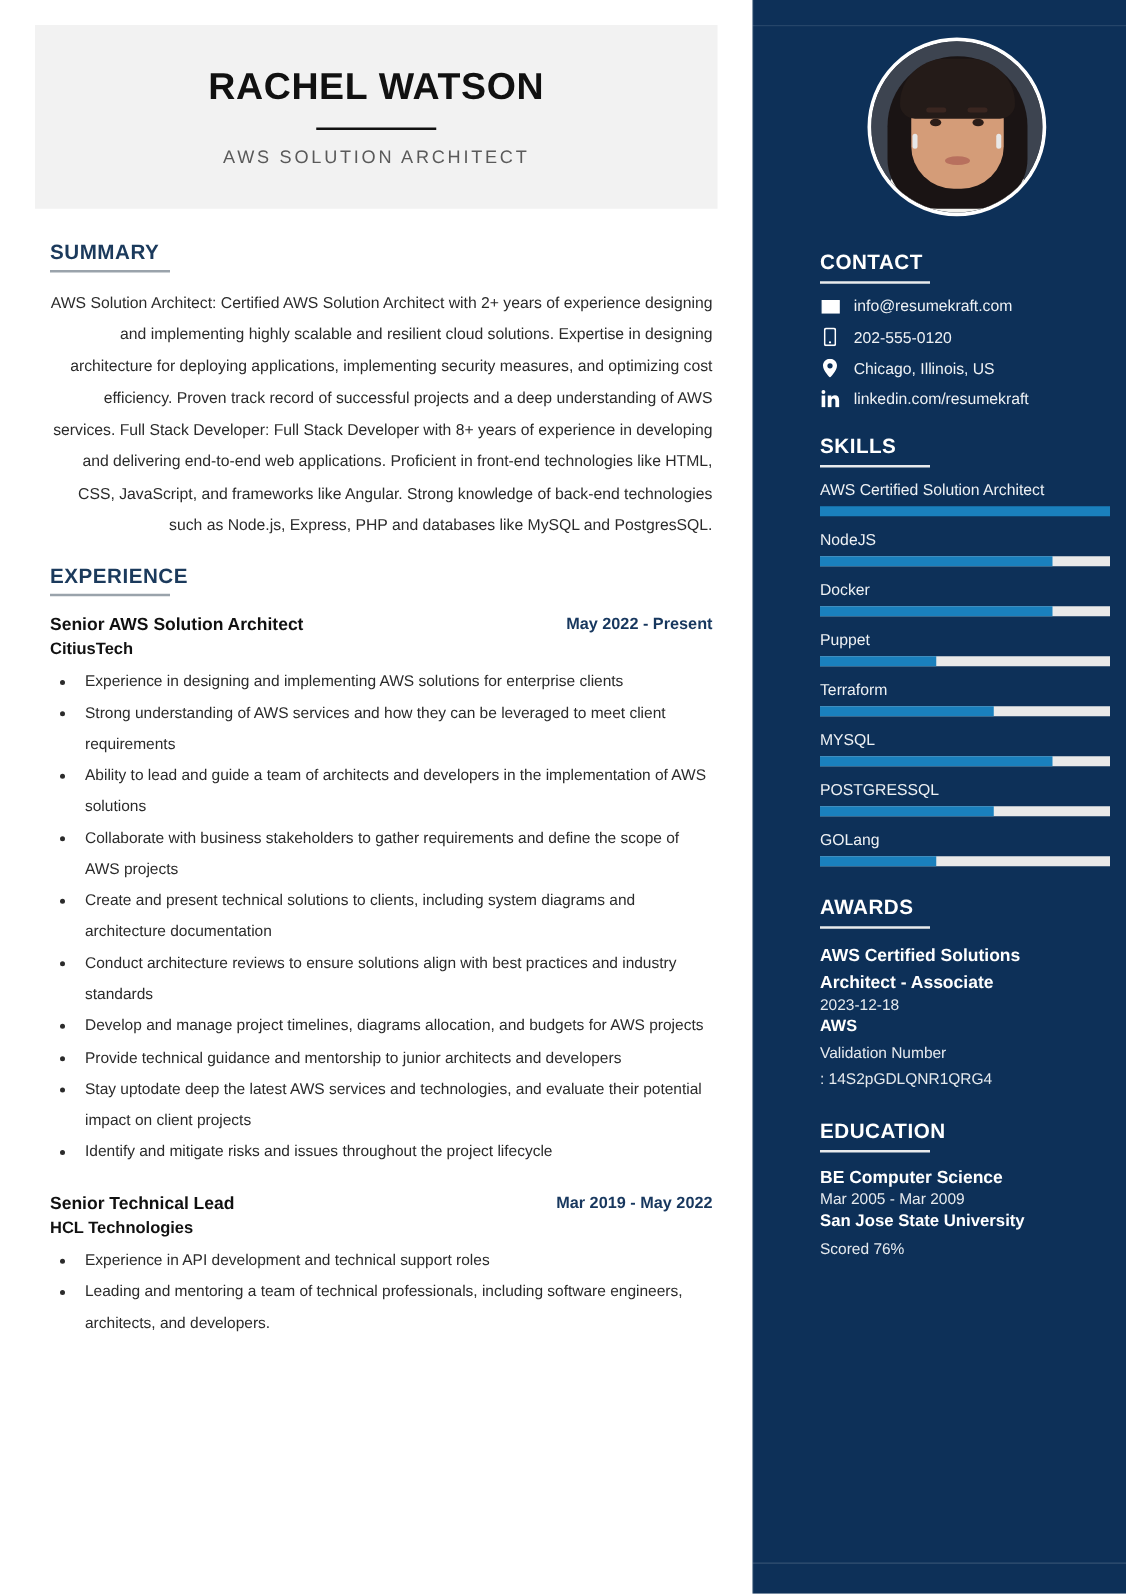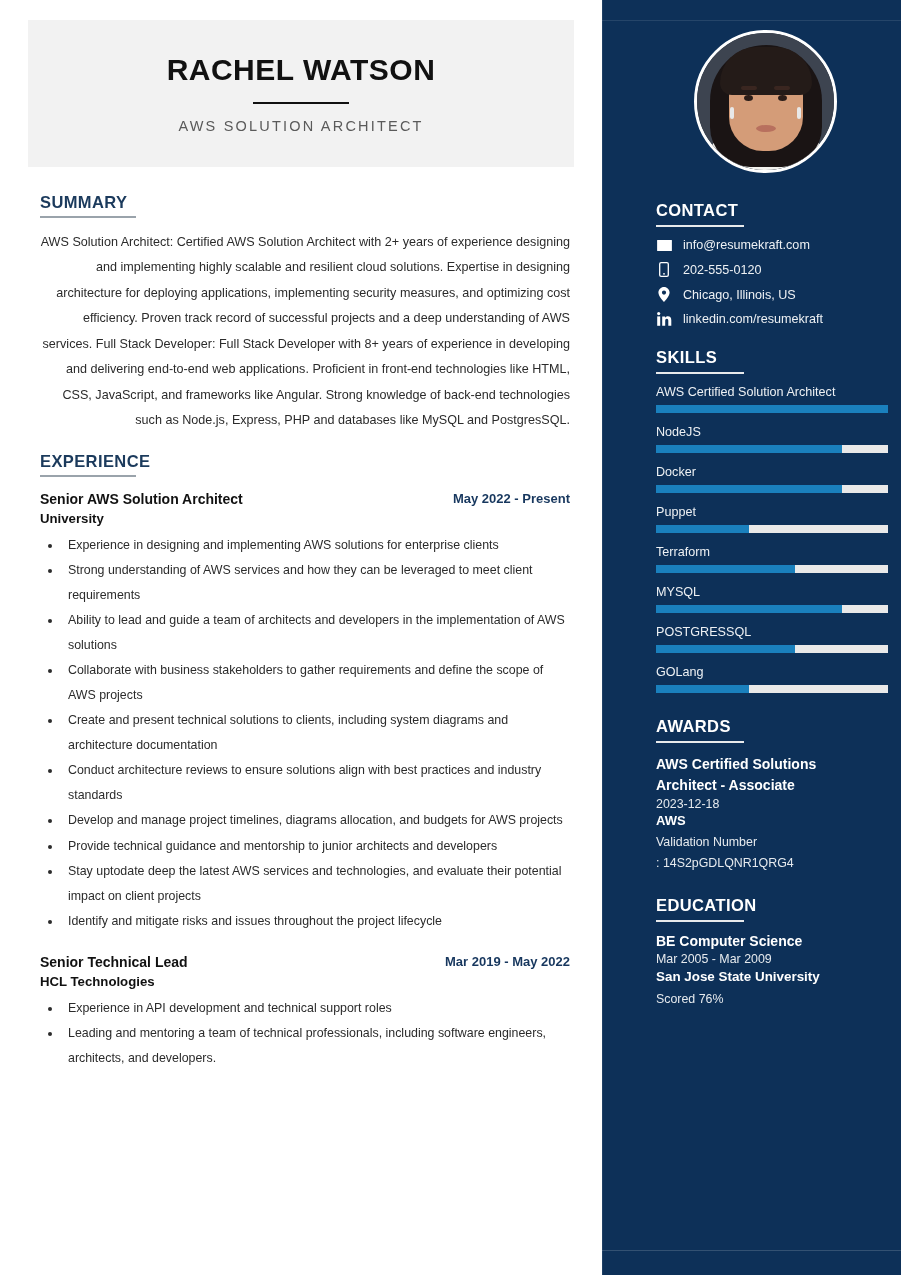--- a/index.html
+++ b/index.html
@@ -203,21 +203,21 @@
       </div>
 
       <div class="sec-block">
         <div class="sec-head">EXPERIENCE</div>
         <div class="sec-rule"></div>
         <div id="jobs-container">
             <div class="job">
               <div class="job-row">
                 <div>
                   <div class="job-role">Senior AWS Solution Architect</div>
-                  <div class="job-company">University</div>
+                  <div class="job-company">CitiusTech</div>
                 </div>
                 <div class="job-dates">May 2022 - Present</div>
               </div>
               <ul class="bullets">
                 <li>Experience in designing and implementing AWS solutions for enterprise clients</li>
                 <li>Strong understanding of AWS services and how they can be leveraged to meet client requirements</li>
                 <li>Ability to lead and guide a team of architects and developers in the implementation of AWS solutions</li>
                 <li>Collaborate with business stakeholders to gather requirements and define the scope of AWS projects</li>
                 <li>Create and present technical solutions to clients, including system diagrams and architecture documentation</li>
                 <li>Conduct architecture reviews to ensure solutions align with best practices and industry standards</li>

